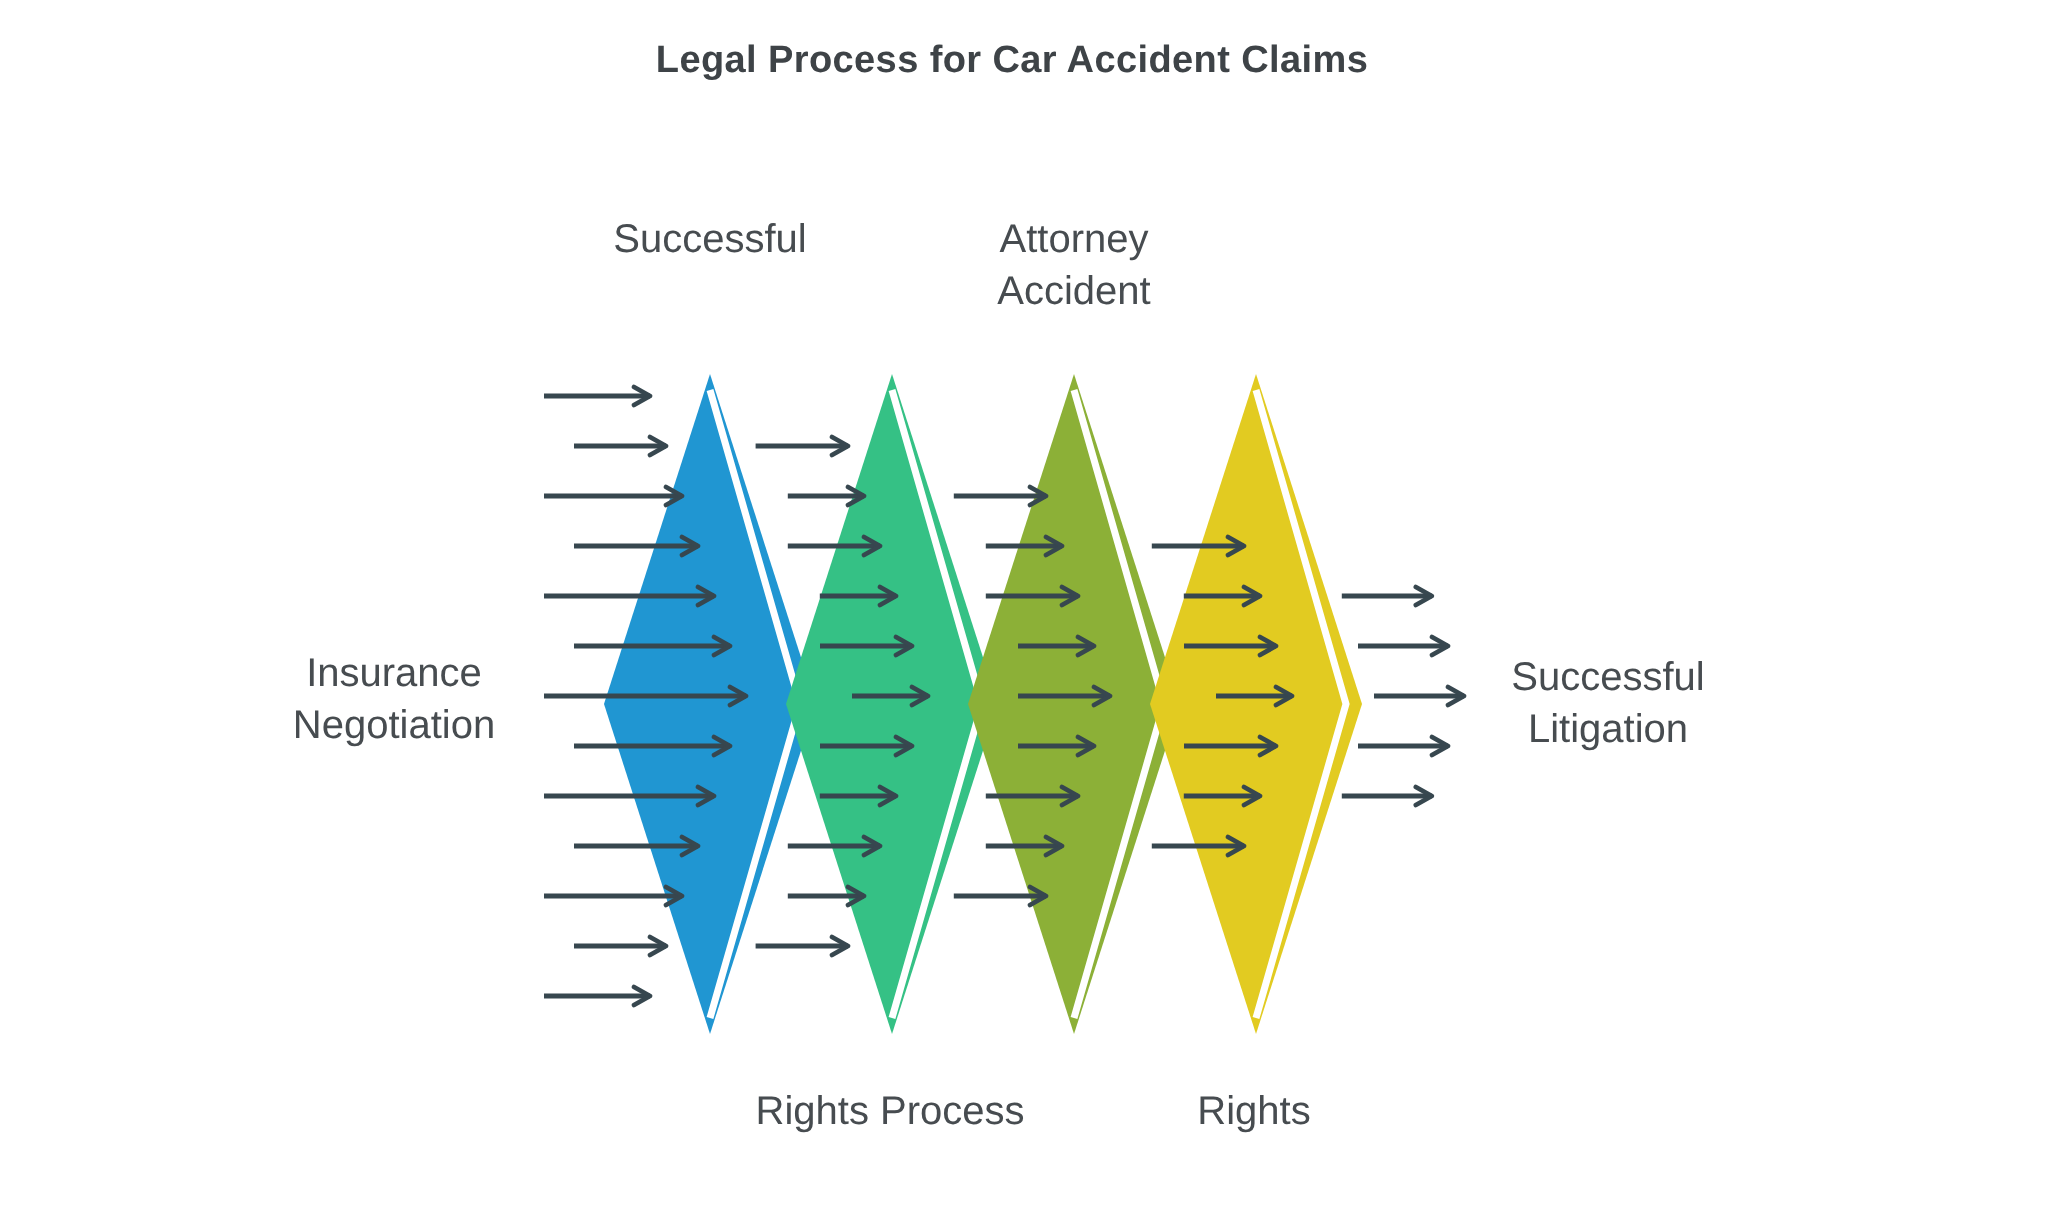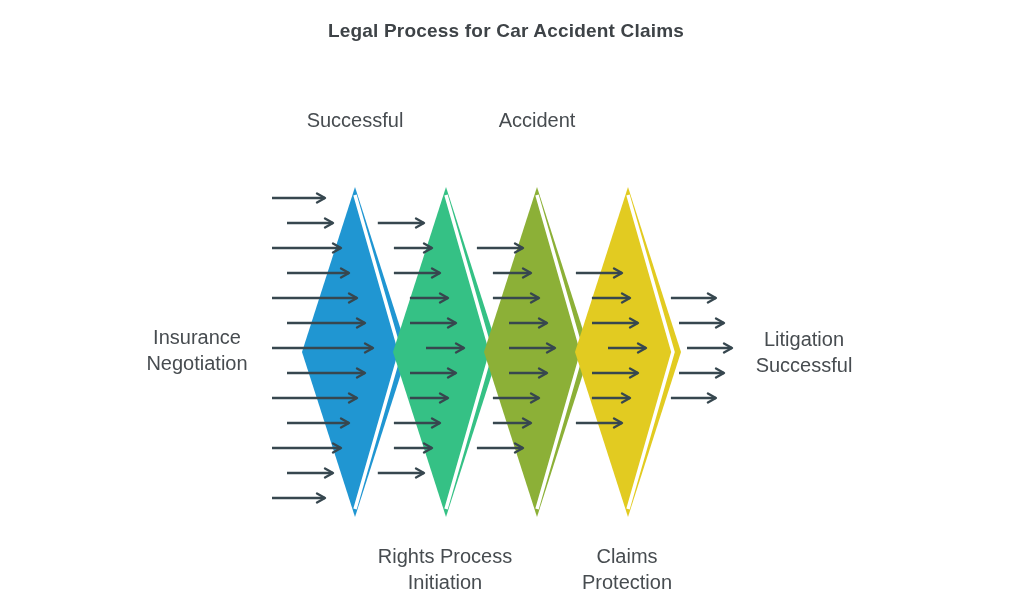--- a/index.html
+++ b/index.html
@@ -83,32 +83,31 @@
       <line x1="687.0" y1="348" x2="732.0" y2="348" stroke="#37474f" stroke-width="2.4" marker-end="url(#arrow-head)"></line>
       <line x1="679.0" y1="373" x2="724.0" y2="373" stroke="#37474f" stroke-width="2.4" marker-end="url(#arrow-head)"></line>
       <line x1="670.9" y1="398" x2="715.9" y2="398" stroke="#37474f" stroke-width="2.4" marker-end="url(#arrow-head)"></line>
     </svg>
 
   <div class="label" style="left:87px;top:324px;">
     <div>Insurance</div>
     <div>Negotiation</div>
   </div>
   <div class="label" style="left:694px;top:326px;">
+    <div>Successful</div>
     <div>Litigation</div>
-    <div>Successful</div>
   </div>
 
   <div class="label" style="left:245px;top:107px;">
     <div>Successful</div>
   </div>
   <div class="label" style="left:335px;top:543px;">
     <div>Rights Process</div>
-    <div>Initiation</div>
   </div>
   <div class="label" style="left:427px;top:107px;">
+    <div>Attorney</div>
     <div>Accident</div>
   </div>
   <div class="label" style="left:517px;top:543px;">
-    <div>Claims</div>
-    <div>Protection</div>
+    <div>Rights</div>
   </div>
 
 </div>
 
 </body></html>

